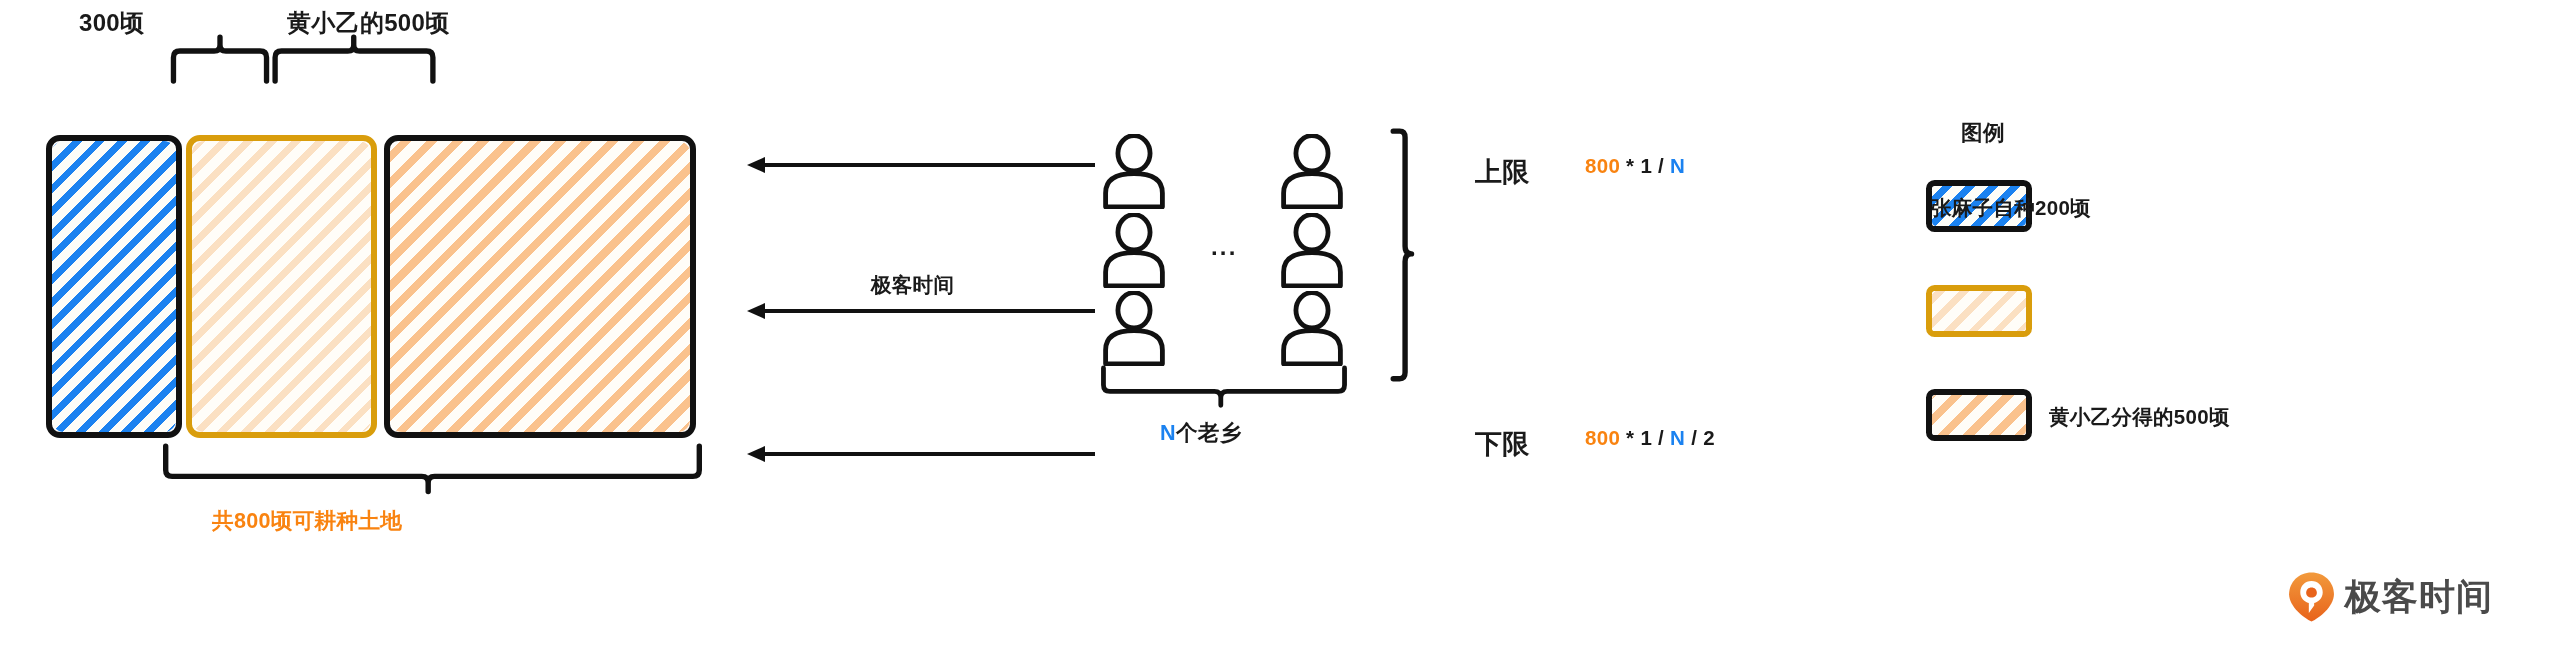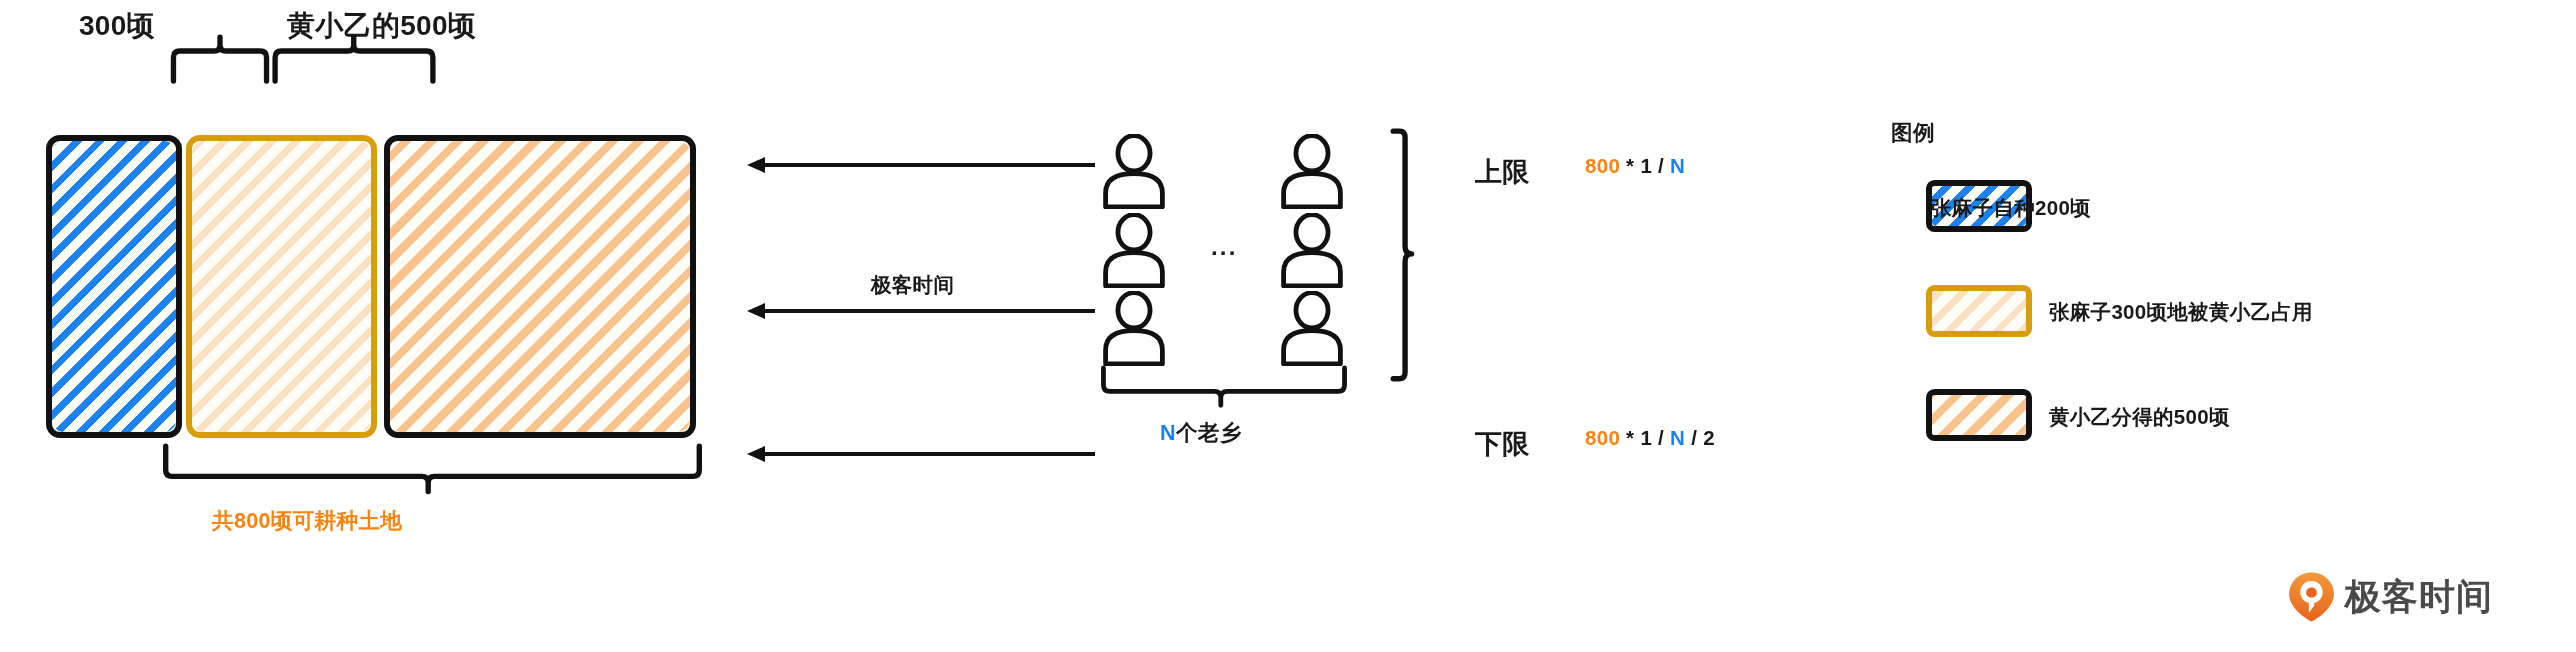--- a/index.html
+++ b/index.html
@@ -42,21 +42,21 @@
   .lbl{
     position:absolute;
     color:#1a1a1a;
     white-space:nowrap;
     font-weight:600;
     letter-spacing:0.3px;
   }
   .lbl-orange{color:#f98310;}
   .lbl-blue{color:#1b82f0;}
 
-  .t-top{font-size:28px;}
+  .t-top{font-size:24px;}
   .t-mid{font-size:20.5px;}
   .t-bottom{font-size:21.6px;font-weight:700;}
   .t-limit{font-size:27px;}
   .t-formula{font-size:20.5px;font-weight:600;}
   .t-legend-title{font-size:21.6px;font-weight:700;}
   .t-legend-item{font-size:20.5px;}
   .t-dots{font-size:24px;font-weight:700;letter-spacing:2.2px;}
 
   
   .arrow{position:absolute;height:16px;}
@@ -198,31 +198,30 @@
   <div class="lbl t-limit" style="left:1475px;top:154px;">上限</div>
   <div class="lbl t-formula" style="left:1585px;top:154px;">
     <span style="color:#f98310">800</span><span style="color:#1a1a1a"> * 1 / </span><span style="color:#1b82f0">N</span>
   </div>
 
   <div class="lbl t-limit" style="left:1475px;top:426px;">下限</div>
   <div class="lbl t-formula" style="left:1585px;top:426px;">
     <span style="color:#f98310">800</span><span style="color:#1a1a1a"> * 1 / </span><span style="color:#1b82f0">N</span><span style="color:#1a1a1a"> / 2</span>
   </div>
 
-  <div class="lbl t-legend-title" style="left:1891px;top:118px;">图例</div>
+  <div class="lbl t-legend-title" style="left:1961px;top:118px;">图例</div>
 
   <div class="legendbox bd-black" style="left:1926px;top:180px;width:106px;height:52px;">
     <div class="hatch hatch-blue" style="border-radius:4.3px;"></div>
   </div>
   <div class="lbl t-legend-item" style="left:1931px;top:194px;">张麻子自种200顷</div>
 
   <div class="legendbox bd-gold" style="left:1926px;top:285px;width:106px;height:52px;">
     <div class="hatch hatch-pale" style="border-radius:4.3px;"></div>
   </div>
-  <div class="lbl t-legend-item" style="left:2049px;top:298px;">张麻子300顷地被黄小乙占用</div>
 
   <div class="legendbox bd-black" style="left:1926px;top:389px;width:106px;height:52px;">
     <div class="hatch hatch-orange" style="border-radius:4.3px;"></div>
   </div>
   <div class="lbl t-legend-item" style="left:2049px;top:403px;">黄小乙分得的500顷</div>
 
   <div class="brand" style="left:2288px;top:571px;">
     <span class="mark">
       <svg width="47" height="52" viewBox="0 0 88 96">
         <defs>

